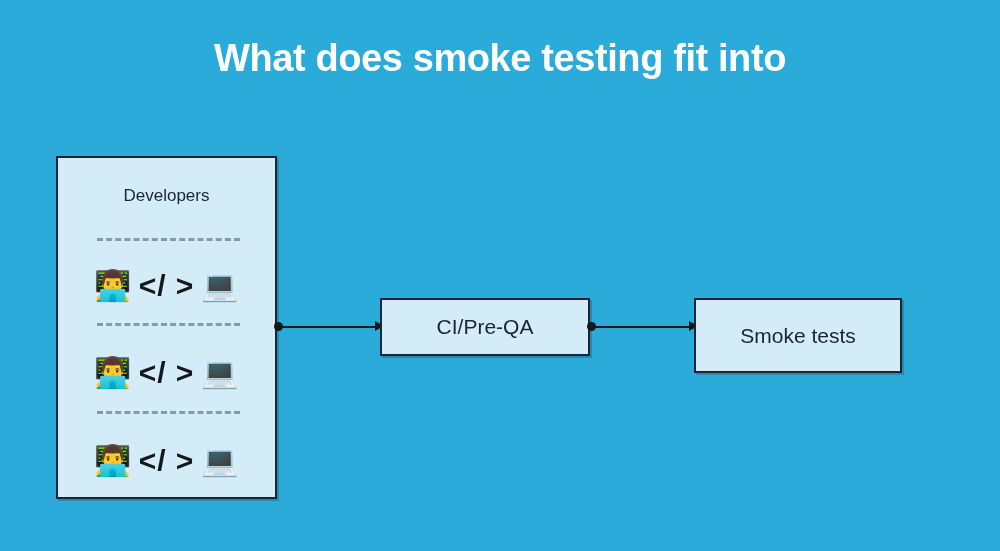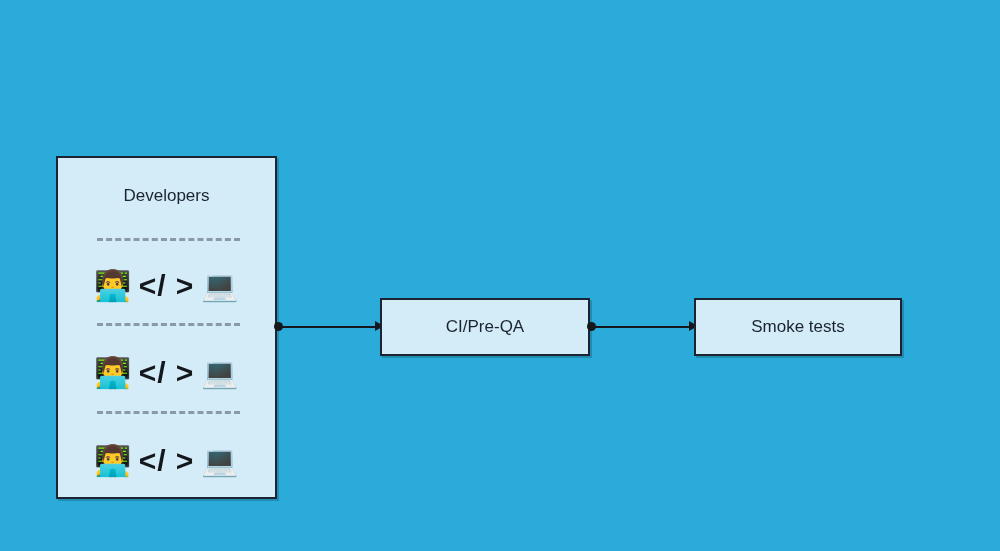--- a/index.html
+++ b/index.html
@@ -120,29 +120,29 @@
   #ci-box {
     left: 380px;
     top: 298px;
     width: 210px;
     height: 58px;
   }
   #smoke-box {
     left: 694px;
     top: 298px;
     width: 208px;
-    height: 58px;
+    height: 75px;
   }
   .node-label {
     position: absolute;
     inset: 0;
     display: flex;
     align-items: center;
     justify-content: center;
-    font-size: 17px;
+    font-size: 21px;
     color: #1b2430;
     font-family: "Liberation Sans", "DejaVu Sans", sans-serif;
   }
 
   
   .connector {
     position: absolute;
     height: 14px;
     top: 320px;
   }
@@ -176,20 +176,21 @@
     border-bottom: 5.5px solid transparent;
     border-left: 9px solid #14181d;
   }
 </style>
 </head>
 <body>
 
 <div id="canvas">
 
   <div class="title">
+    <span class="line">What does smoke testing fit into</span>
   </div>
 
   <div class="node" id="developers-box">
     <div class="group-title">Developers</div>
 
     <div class="dev-list">
       <div class="divider d1"></div>
 
       <div class="dev-row r1">
         <span class="emoji">👨‍💻</span>

